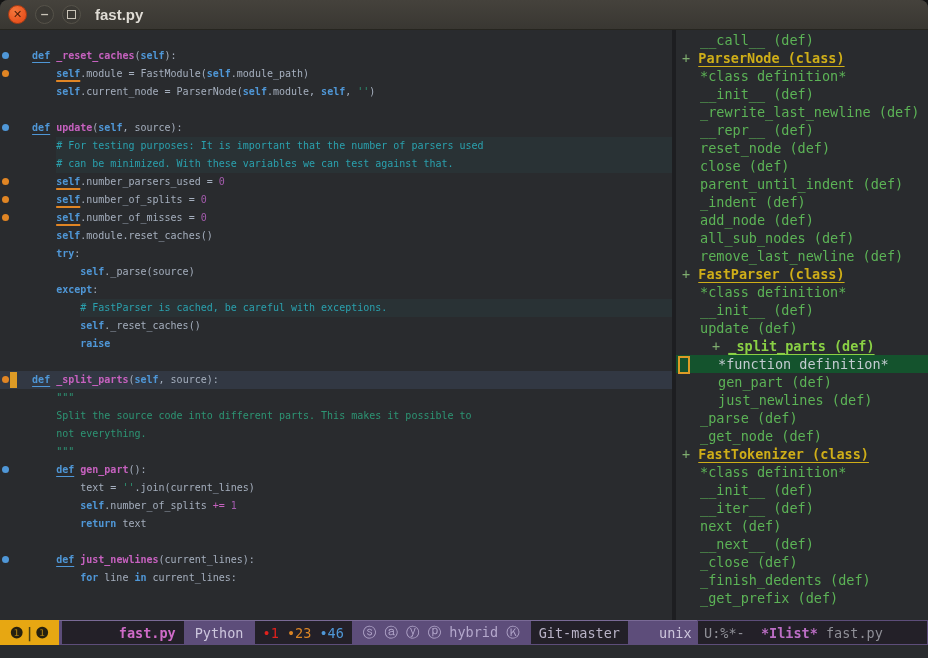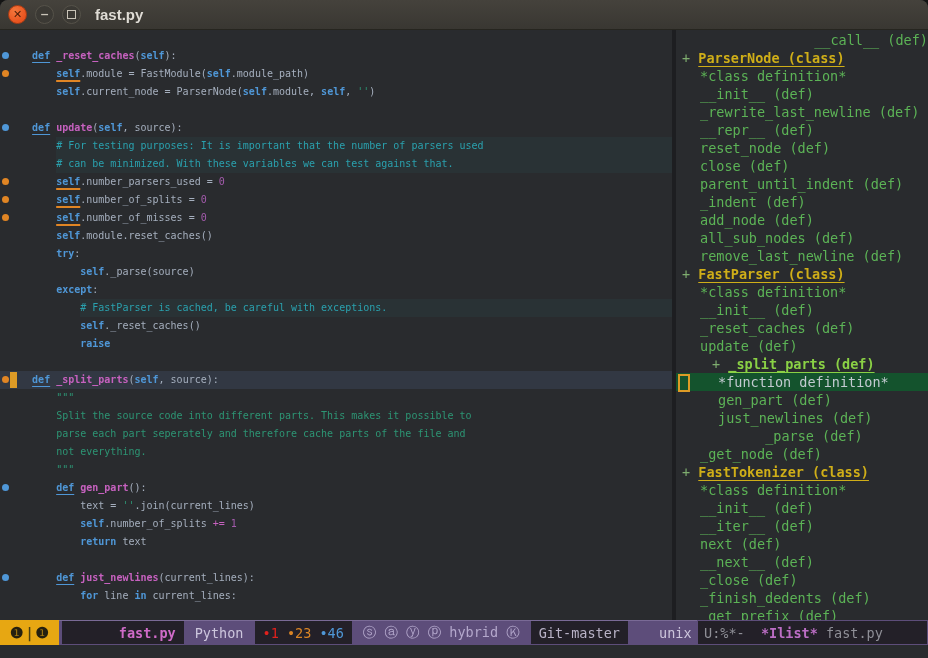--- a/index.html
+++ b/index.html
@@ -107,55 +107,53 @@
         <div class="cl"><span>        </span><span class="kw">try</span><span>:</span></div>
         <div class="cl"><span>            </span><span class="slf">self</span><span>._parse(source)</span></div>
         <div class="cl"><span>        </span><span class="kw">except</span><span>:</span></div>
         <div class="cl"><span>            </span><span class="com stretch"># FastParser is cached, be careful with exceptions.</span></div>
         <div class="cl"><span>            </span><span class="slf">self</span><span>._reset_caches()</span></div>
         <div class="cl"><span>            </span><span class="kw">raise</span></div>
         <div class="cl"></div>
         <div class="cl hl"><span class="fdot orange"></span><span class="fbar"></span><span>    </span><span class="kwu">def</span><span> </span><span class="fn">_split_parts</span><span>(</span><span class="slf">self</span><span>, source):</span></div>
         <div class="cl"><span>        </span><span class="doc">"""</span></div>
         <div class="cl"><span>        </span><span class="doc">Split the source code into different parts. This makes it possible to</span></div>
-        <div class="cl"><span>        </span><span class="doc">parse each part seperately and therefore cache parts of the file and</span></div>
         <div class="cl"><span>        </span><span class="doc">not everything.</span></div>
         <div class="cl"><span>        </span><span class="doc">"""</span></div>
         <div class="cl"><span class="fdot blue"></span><span>        </span><span class="kwu">def</span><span> </span><span class="fn">gen_part</span><span>():</span></div>
         <div class="cl"><span>            </span><span>text = </span><span class="str">''</span><span>.join(current_lines)</span></div>
         <div class="cl"><span>            </span><span class="slf">self</span><span>.number_of_splits </span><span class="op">+=</span><span> </span><span class="num">1</span></div>
         <div class="cl"><span>            </span><span class="kw">return</span><span> text</span></div>
         <div class="cl"></div>
         <div class="cl"><span class="fdot blue"></span><span>        </span><span class="kwu">def</span><span> </span><span class="fn">just_newlines</span><span>(current_lines):</span></div>
         <div class="cl"><span>            </span><span class="kw">for</span><span> line </span><span class="kw">in</span><span> current_lines:</span></div>
       </div>
     <div class="sidebar">
-        <div class="si" style="padding-left: 24px; text-align: right;"><span class="k-def">__call__ (def)</span></div>
+        <div class="si" style="padding-left: 24px;"><span class="k-def">__call__ (def)</span></div>
         <div class="si" style="padding-left: 6px;"><span class="plus">+ </span><span class="k-class">ParserNode (class)</span></div>
         <div class="si" style="padding-left: 24px;"><span class="k-def">*class definition*</span></div>
         <div class="si" style="padding-left: 24px;"><span class="k-def">__init__ (def)</span></div>
         <div class="si" style="padding-left: 24px;"><span class="k-def">_rewrite_last_newline (def)</span></div>
         <div class="si" style="padding-left: 24px;"><span class="k-def">__repr__ (def)</span></div>
         <div class="si" style="padding-left: 24px;"><span class="k-def">reset_node (def)</span></div>
         <div class="si" style="padding-left: 24px;"><span class="k-def">close (def)</span></div>
         <div class="si" style="padding-left: 24px;"><span class="k-def">parent_until_indent (def)</span></div>
         <div class="si" style="padding-left: 24px;"><span class="k-def">_indent (def)</span></div>
         <div class="si" style="padding-left: 24px;"><span class="k-def">add_node (def)</span></div>
         <div class="si" style="padding-left: 24px;"><span class="k-def">all_sub_nodes (def)</span></div>
         <div class="si" style="padding-left: 24px;"><span class="k-def">remove_last_newline (def)</span></div>
         <div class="si" style="padding-left: 6px;"><span class="plus">+ </span><span class="k-class">FastParser (class)</span></div>
         <div class="si" style="padding-left: 24px;"><span class="k-def">*class definition*</span></div>
         <div class="si" style="padding-left: 24px;"><span class="k-def">__init__ (def)</span></div>
-        <div class="si" style="padding-left: 24px;"><span class="k-def">_reset_caches (def)</span></div>
         <div class="si" style="padding-left: 24px;"><span class="k-def">update (def)</span></div>
         <div class="si" style="padding-left: 36px;"><span class="plus">+ </span><span class="k-cur">_split_parts (def)</span></div>
         <div class="si sihl" style="padding-left: 42px;"><span class="bracket"></span><span class="k-curspec">*function definition*</span></div>
         <div class="si" style="padding-left: 42px;"><span class="k-def">gen_part (def)</span></div>
         <div class="si" style="padding-left: 42px;"><span class="k-def">just_newlines (def)</span></div>
-        <div class="si" style="padding-left: 24px; text-align: center;"><span class="k-def">_parse (def)</span></div>
+        <div class="si" style="padding-left: 24px;"><span class="k-def">_parse (def)</span></div>
         <div class="si" style="padding-left: 24px;"><span class="k-def">_get_node (def)</span></div>
         <div class="si" style="padding-left: 6px;"><span class="plus">+ </span><span class="k-class">FastTokenizer (class)</span></div>
         <div class="si" style="padding-left: 24px;"><span class="k-def">*class definition*</span></div>
         <div class="si" style="padding-left: 24px;"><span class="k-def">__init__ (def)</span></div>
         <div class="si" style="padding-left: 24px;"><span class="k-def">__iter__ (def)</span></div>
         <div class="si" style="padding-left: 24px;"><span class="k-def">next (def)</span></div>
         <div class="si" style="padding-left: 24px;"><span class="k-def">__next__ (def)</span></div>
         <div class="si" style="padding-left: 24px;"><span class="k-def">_close (def)</span></div>
         <div class="si" style="padding-left: 24px;"><span class="k-def">_finish_dedents (def)</span></div>
         <div class="si" style="padding-left: 24px;"><span class="k-def">_get_prefix (def)</span></div>

